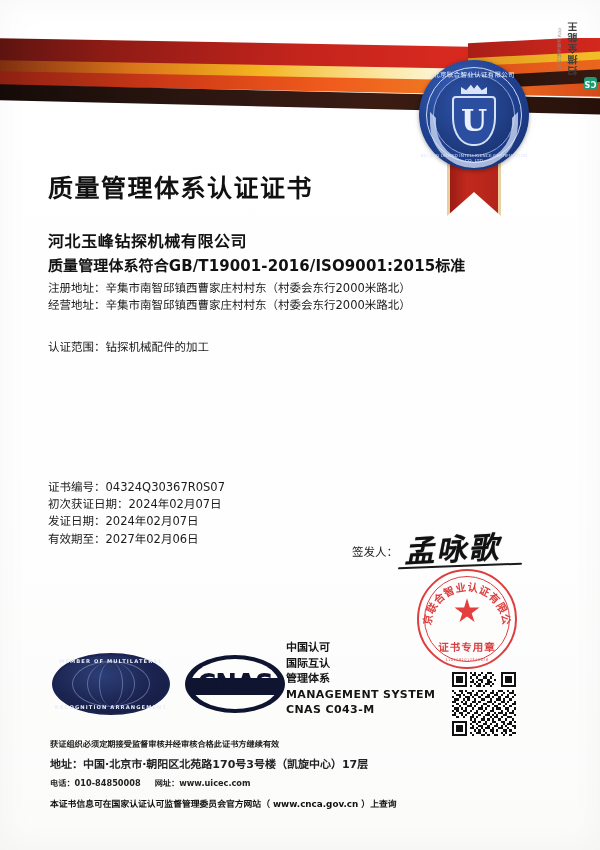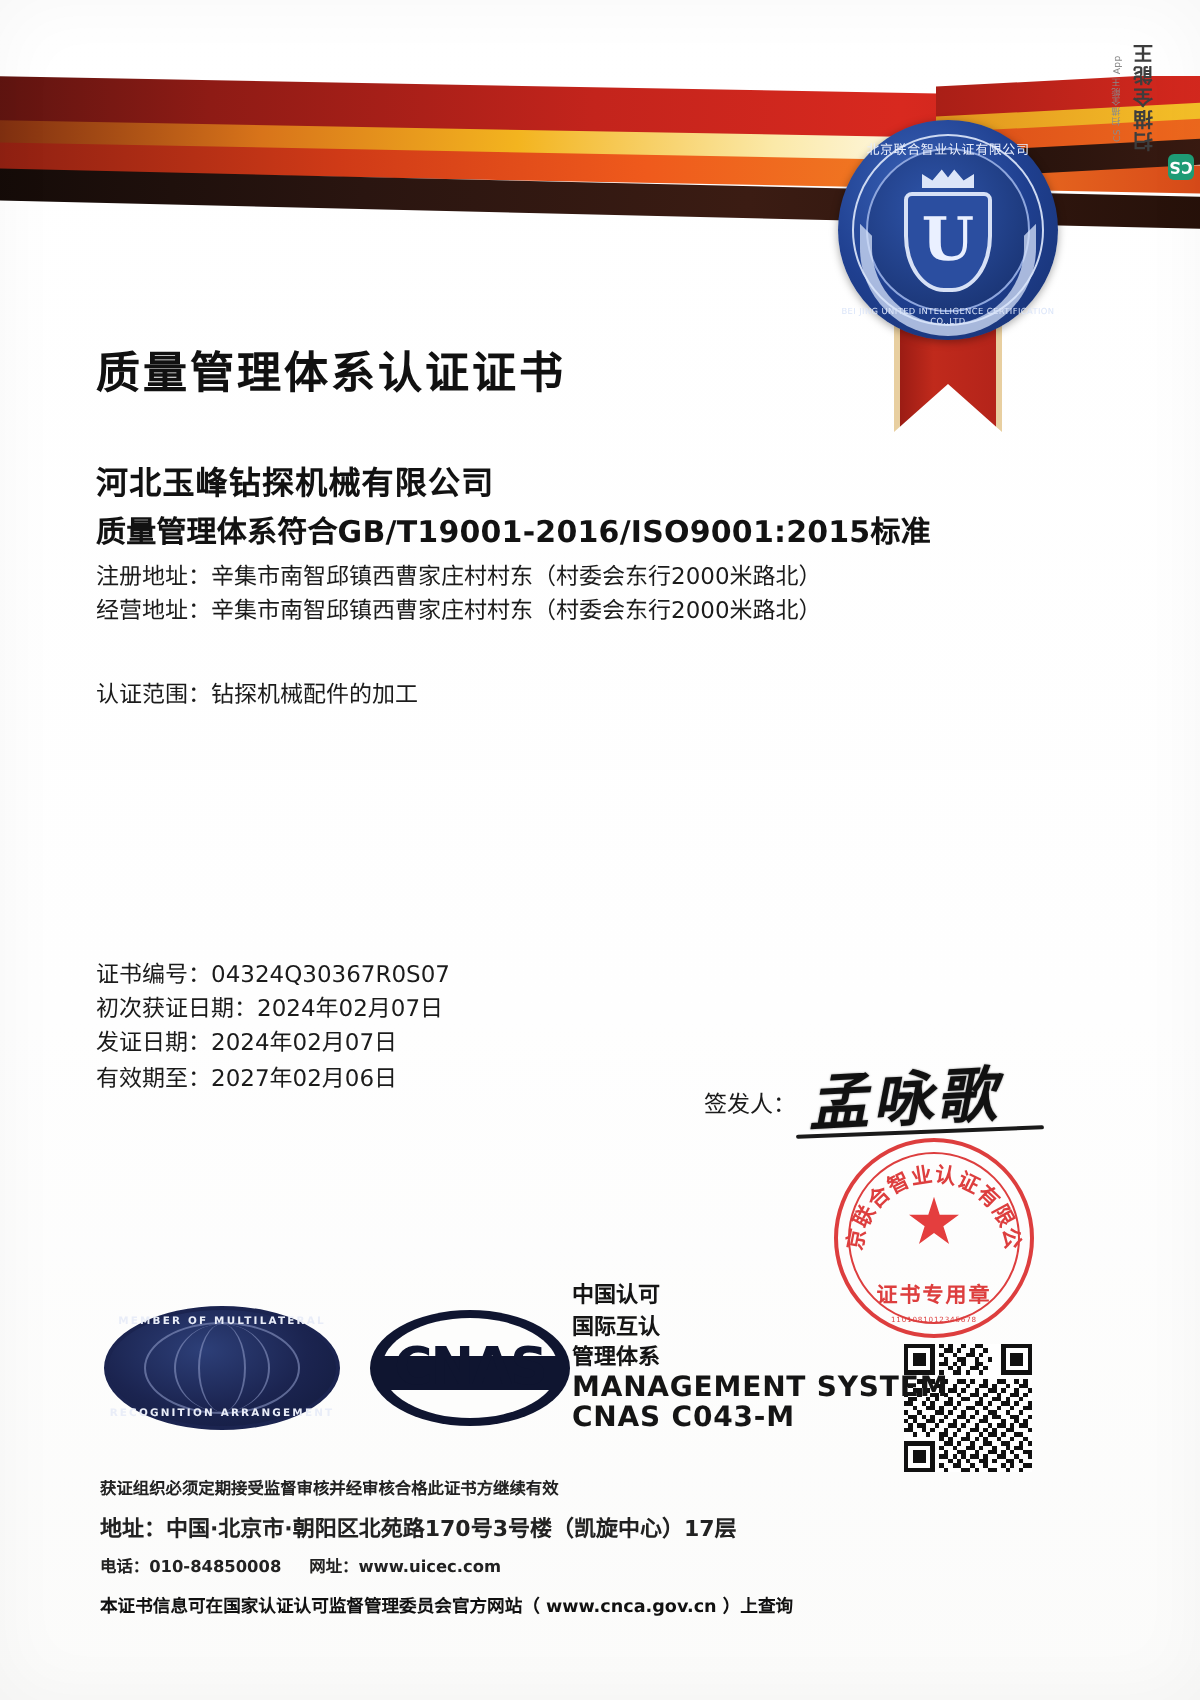--- a/index.html
+++ b/index.html
@@ -94,21 +94,21 @@
   }
   .cam-txt{writing-mode:vertical-rl;font-size:10px;color:#3d3d3d;font-weight:700;
     letter-spacing:1px;}
   .cam-sub{writing-mode:vertical-rl;font-size:4.6px;color:#8a8a8a;letter-spacing:.2px;}
   .cam-badge{width:13px;height:13px;border-radius:3px;background:#1f9d76;color:#fff;
     font-size:8px;font-weight:700;display:flex;align-items:center;justify-content:center;
     align-self:flex-start;margin-top:2px;}
 
   
   .title{
-    position:absolute;left:48px;top:168px;font-size:22px;font-weight:700;
+    position:absolute;left:48px;top:168px;font-size:25px;font-weight:700;
     letter-spacing:1.5px;color:#111;
   }
   .company{
     position:absolute;left:48px;top:228px;font-size:16px;font-weight:700;
     letter-spacing:.6px;color:#121212;
   }
   .standard{
     position:absolute;left:48px;top:254px;font-size:15px;font-weight:700;
     letter-spacing:.1px;color:#121212;
   }
@@ -209,21 +209,21 @@
     clip-path:polygon(0 72%,100% 72%,100% 100%,0 100%);
   }
   .cnas .c-txt{
     position:absolute;left:0;top:50%;transform:translateY(-50%);width:100px;
     text-align:center;color:#0f1530;font-size:26px;font-weight:700;letter-spacing:-1px;
     font-family:"DejaVu Sans","Liberation Sans",sans-serif;
   }
 
   .cnas-info{position:absolute;left:286px;top:640px;}
   .cnas-info .l{font-size:11px;line-height:15.5px;font-weight:700;color:#151515;}
-  .cnas-info .le{font-size:14px;line-height:15.5px;font-weight:700;color:#151515;
+  .cnas-info .le{font-size:11px;line-height:15.5px;font-weight:700;color:#151515;
     letter-spacing:.4px;}
 
   
   .footer{position:absolute;left:50px;top:738px;width:500px;}
   .footer .f1{font-size:8.2px;font-weight:700;color:#222;line-height:13px;}
   .footer .f2{font-size:11px;font-weight:700;color:#222;line-height:13px;margin-top:7px;}
   .footer .f3{font-size:8.2px;font-weight:700;color:#222;line-height:13px;margin-top:6px;}
   .footer .f4{font-size:8.8px;font-weight:700;color:#111;line-height:13px;margin-top:8px;}
   .sep{display:inline-block;width:14px;}
 </style>

